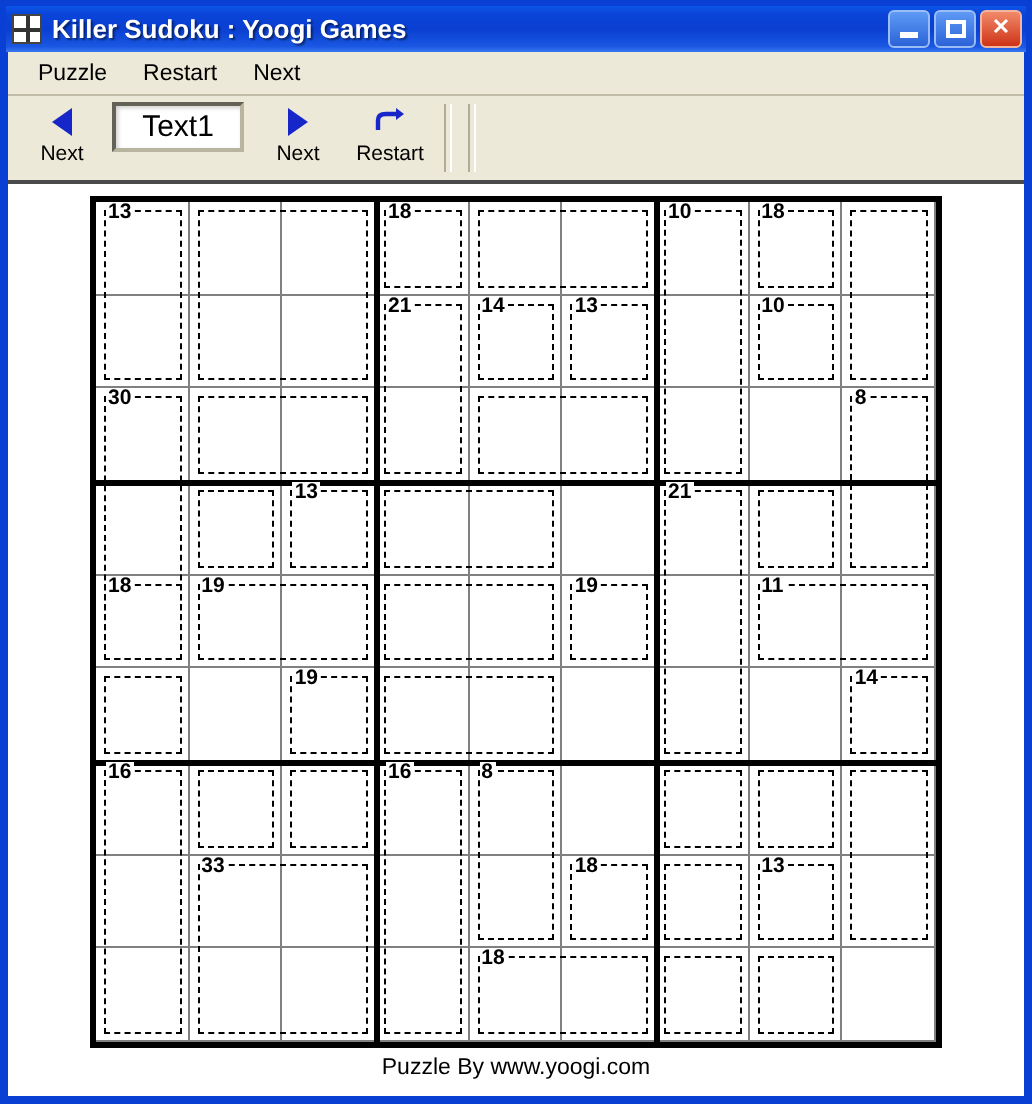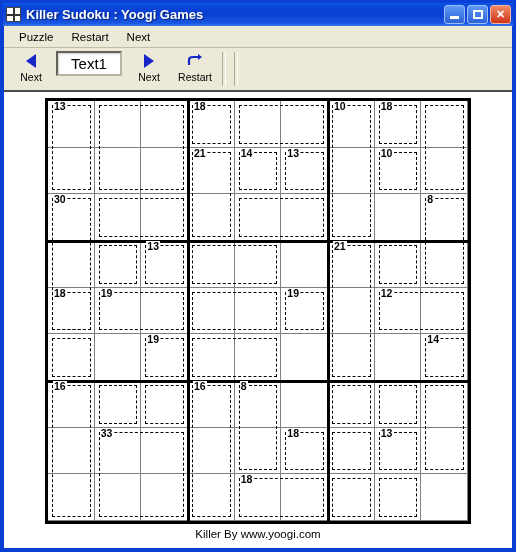--- a/index.html
+++ b/index.html
@@ -314,21 +314,21 @@
             <div class="cage-sum" style="left: 285px; top: 140px;">21</div>
             <div class="cage" style="left: 330.667px; top: 144px; width: 38.6667px; height: 38.6667px;"></div>
             <div class="cage" style="left: 4px; top: 190.667px; width: 38.6667px; height: 38.6667px;"></div>
             <div class="cage-sum" style="left: 5px; top: 186.667px;">18</div>
             <div class="cage" style="left: 50.6667px; top: 190.667px; width: 85.3333px; height: 38.6667px;"></div>
             <div class="cage-sum" style="left: 51.6667px; top: 186.667px;">19</div>
             <div class="cage" style="left: 144px; top: 190.667px; width: 85.3333px; height: 38.6667px;"></div>
             <div class="cage" style="left: 237.333px; top: 190.667px; width: 38.6667px; height: 38.6667px;"></div>
             <div class="cage-sum" style="left: 238.333px; top: 186.667px;">19</div>
             <div class="cage" style="left: 330.667px; top: 190.667px; width: 85.3333px; height: 38.6667px;"></div>
-            <div class="cage-sum" style="left: 331.667px; top: 186.667px;">12</div>
+            <div class="cage-sum" style="left: 331.667px; top: 186.667px;">11</div>
             <div class="cage" style="left: 4px; top: 237.333px; width: 38.6667px; height: 38.6667px;"></div>
             <div class="cage" style="left: 97.3333px; top: 237.333px; width: 38.6667px; height: 38.6667px;"></div>
             <div class="cage-sum" style="left: 98.3333px; top: 233.333px;">19</div>
             <div class="cage" style="left: 144px; top: 237.333px; width: 85.3333px; height: 38.6667px;"></div>
             <div class="cage" style="left: 377.333px; top: 237.333px; width: 38.6667px; height: 38.6667px;"></div>
             <div class="cage-sum" style="left: 378.333px; top: 233.333px;">14</div>
             <div class="cage" style="left: 4px; top: 284px; width: 38.6667px; height: 132px;"></div>
             <div class="cage-sum" style="left: 5px; top: 280px;">16</div>
             <div class="cage" style="left: 50.6667px; top: 284px; width: 38.6667px; height: 38.6667px;"></div>
             <div class="cage" style="left: 97.3333px; top: 284px; width: 38.6667px; height: 38.6667px;"></div>
@@ -345,17 +345,17 @@
             <div class="cage-sum" style="left: 238.333px; top: 326.667px;">18</div>
             <div class="cage" style="left: 284px; top: 330.667px; width: 38.6667px; height: 38.6667px;"></div>
             <div class="cage" style="left: 330.667px; top: 330.667px; width: 38.6667px; height: 38.6667px;"></div>
             <div class="cage-sum" style="left: 331.667px; top: 326.667px;">13</div>
             <div class="cage" style="left: 190.667px; top: 377.333px; width: 85.3333px; height: 38.6667px;"></div>
             <div class="cage-sum" style="left: 191.667px; top: 373.333px;">18</div>
             <div class="cage" style="left: 284px; top: 377.333px; width: 38.6667px; height: 38.6667px;"></div>
             <div class="cage" style="left: 330.667px; top: 377.333px; width: 38.6667px; height: 38.6667px;"></div>
           </div>
       </div>
-      <div class="footer">Killer By www.yoogi.com</div>
+      <div class="footer">Puzzle By www.yoogi.com</div>
     </div>
 
   </div>
 </div>
 
 </body></html>

